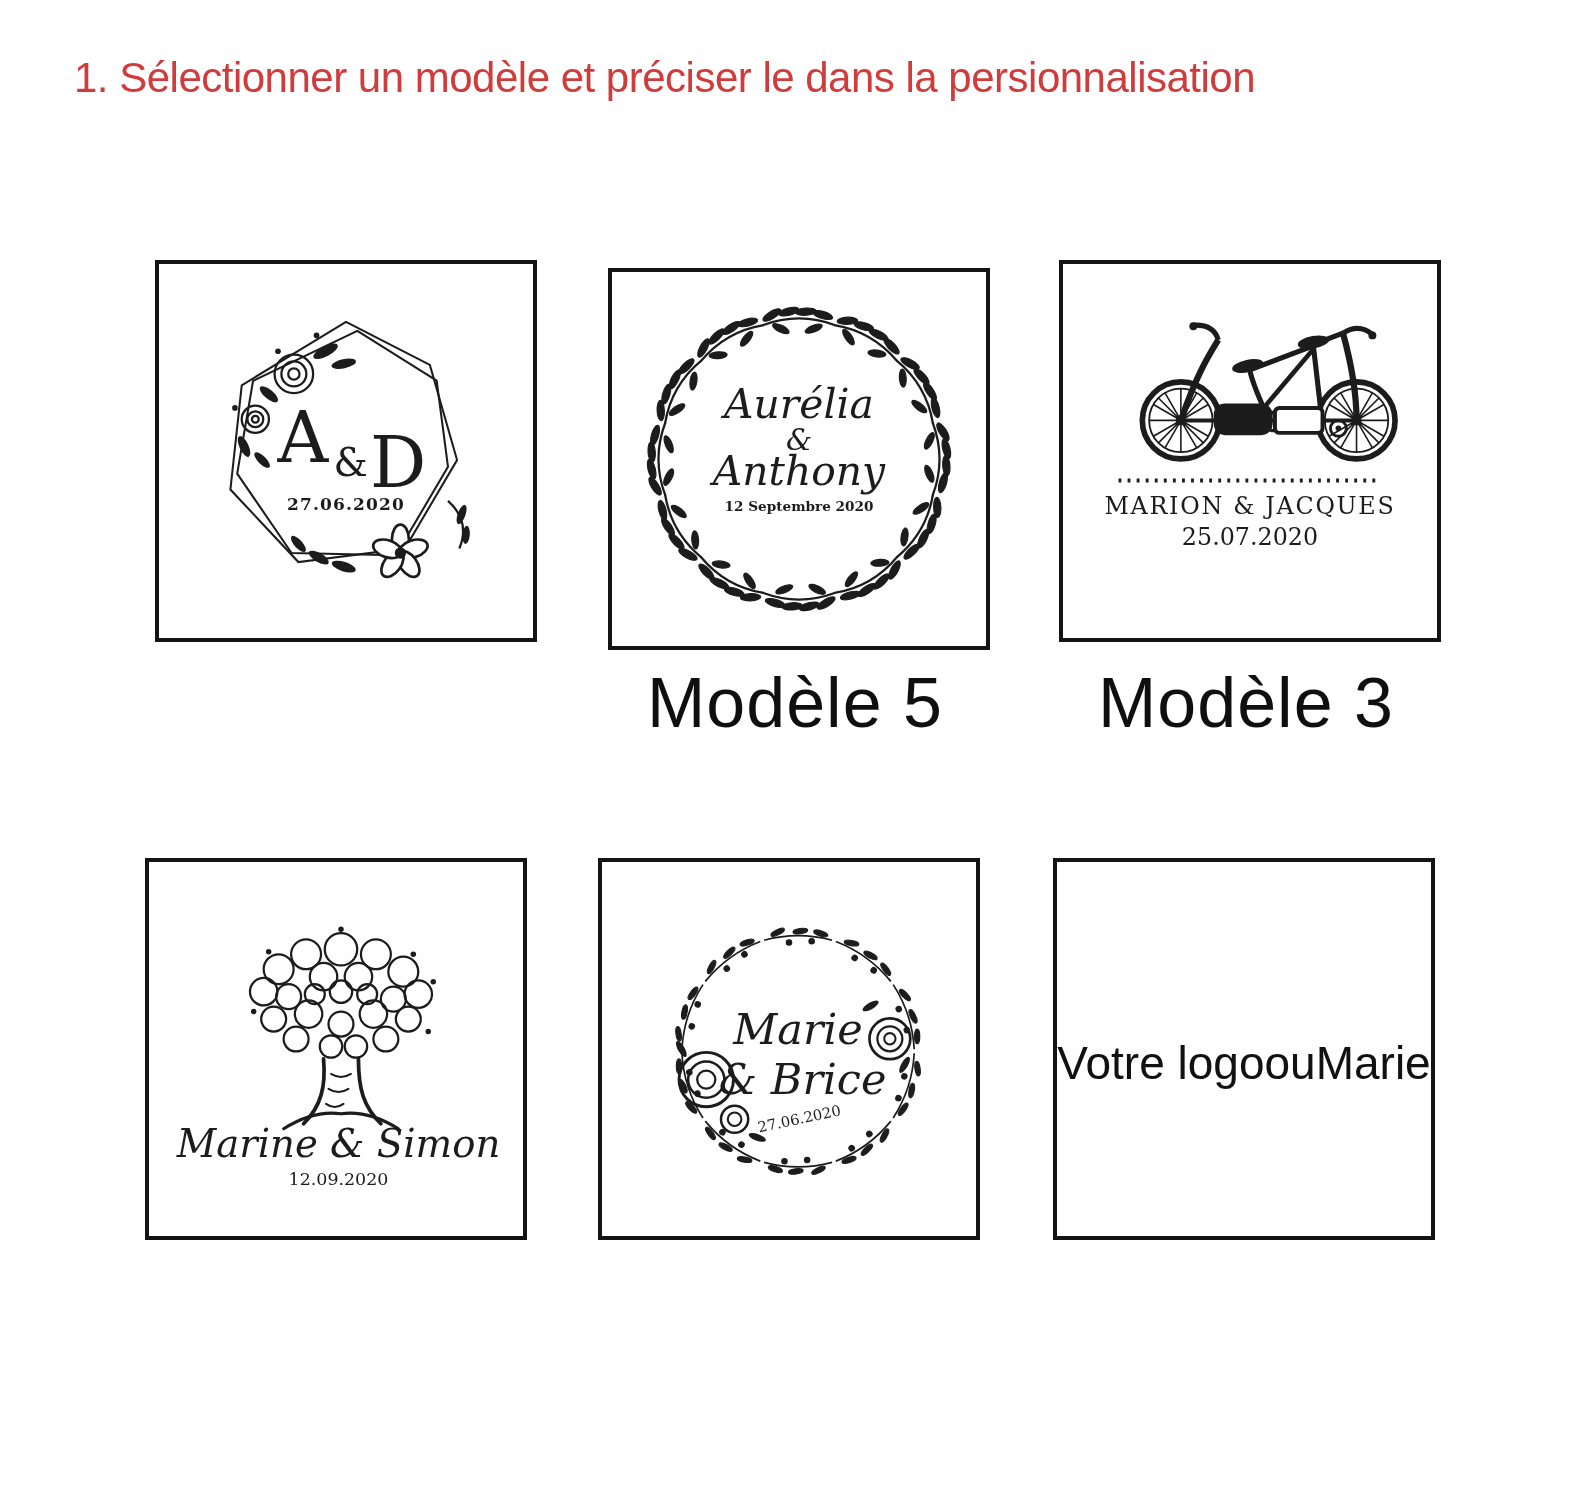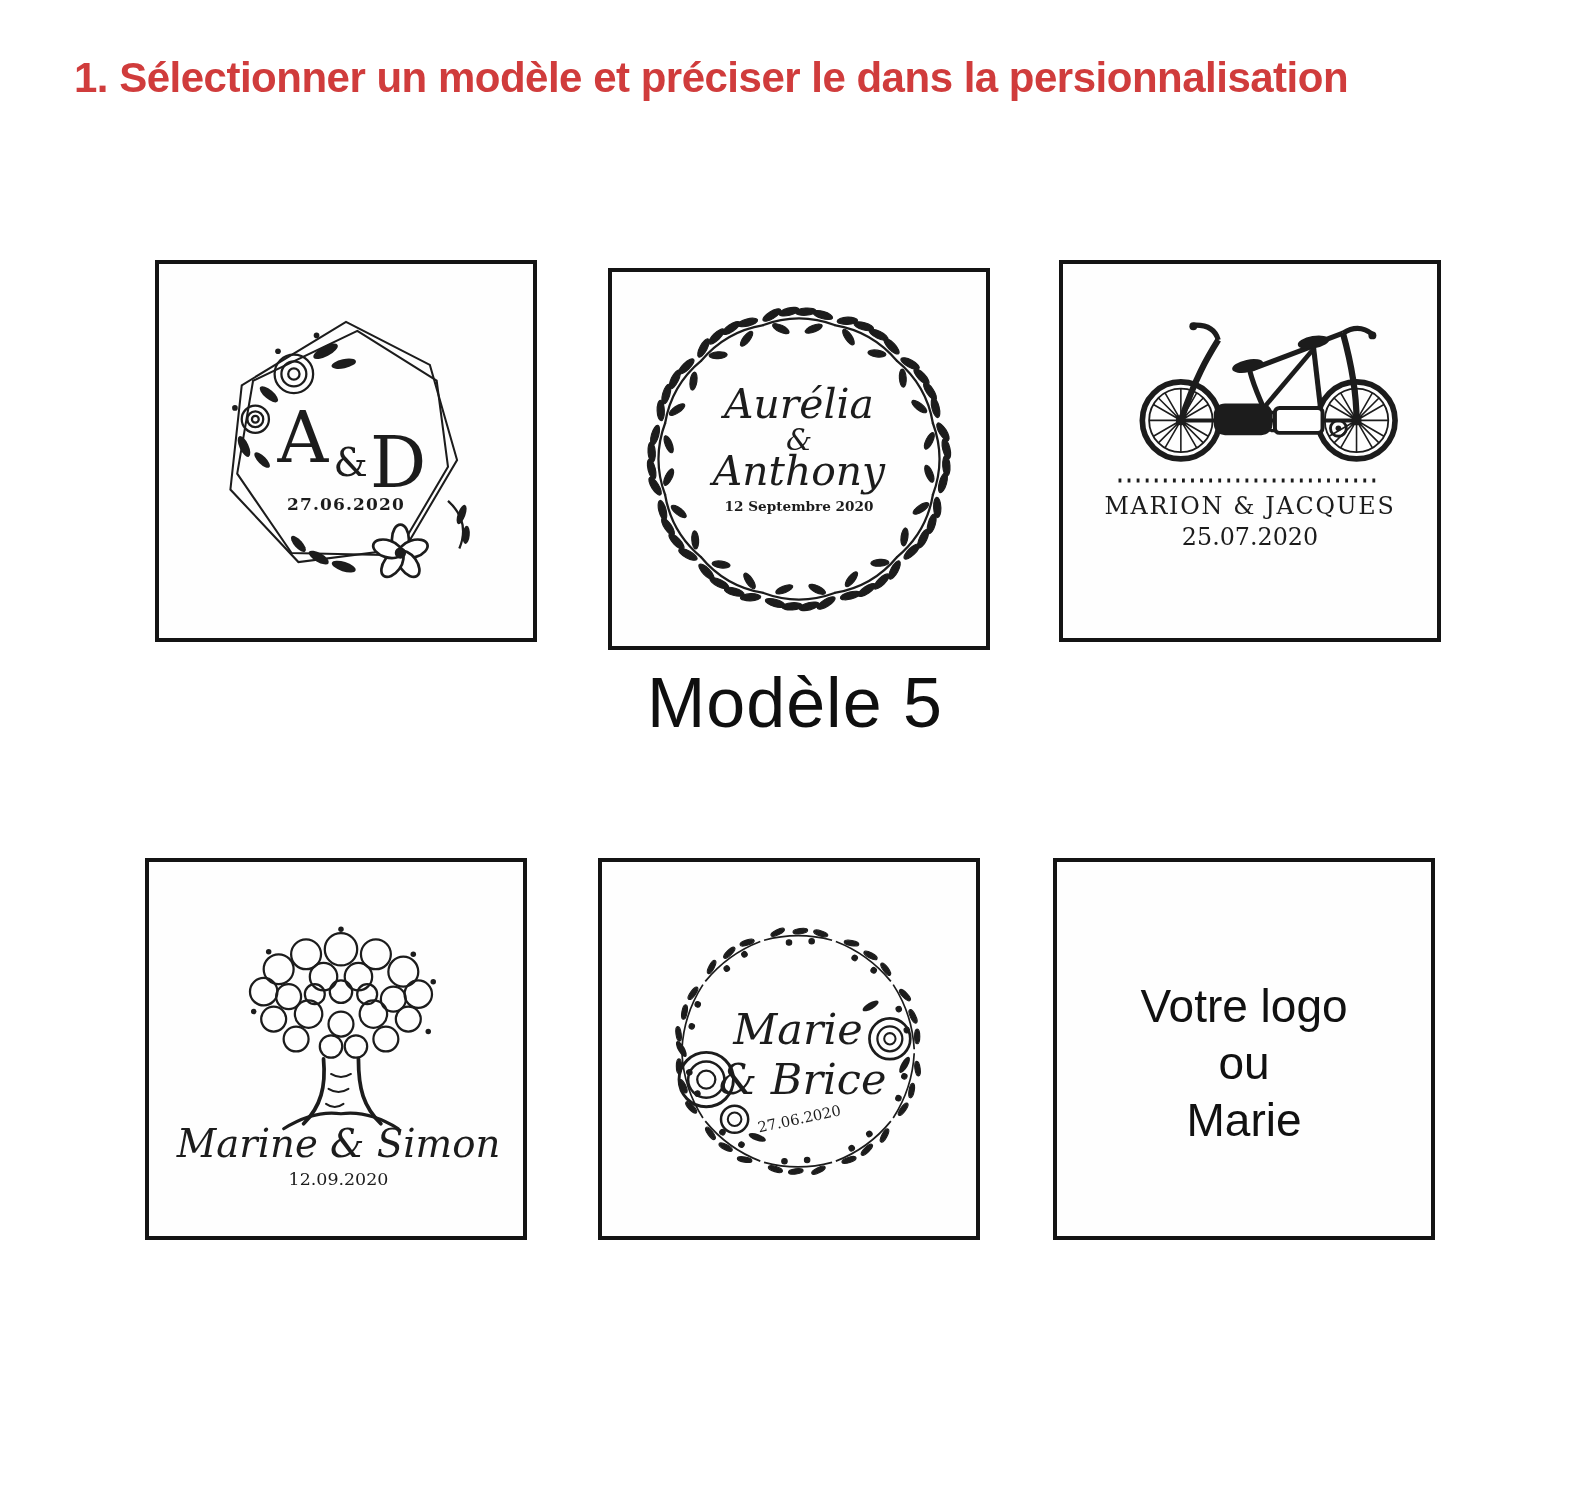--- a/index.html
+++ b/index.html
@@ -9,40 +9,40 @@
     background:#ffffff;
     font-family:"Liberation Sans",sans-serif;
     color:var(--ink,#1c1c1c);
     overflow:hidden;
   }
   .instructions{
     position:absolute;left:74px;top:52px;
     font-size:42px;line-height:51px;
     letter-spacing:-0.5px;
     color:var(--accent_red,#d03c3c);
-    font-weight:700;
+    font-weight:400;
     white-space:nowrap;
   }
   .model-box{
     position:absolute;
     width:374px;height:374px;
     border:4px solid var(--border,#141414);
     background:#fefefe;
     display:flex;align-items:center;justify-content:center;
   }
   .model-box svg{display:block;}
   .model-label{
     position:absolute;width:382px;
     text-align:center;
     font-size:70px;letter-spacing:1px;
     color:#0f0f0f;white-space:nowrap;
   }
   .custom-text{
     position:absolute;inset:0;
-    display:flex;flex-direction:column;
+    display:flex;flex-direction:row;
     align-items:center;justify-content:center;
     padding-top:28px;box-sizing:border-box;
     font-size:46px;line-height:57px;
     color:#111;text-align:center;
   }
   svg text{font-family:"DejaVu Serif",serif;}
   .script{font-style:italic;}
 </style>
 </head>
 <body>
@@ -279,14 +279,15 @@
 
   <div class="model-box" style="left:1053px;top:858px">
     <div class="custom-text">
       <div>Votre logo</div>
       <div>ou</div>
       <div>Marie</div>
     </div>
   </div>
 
   <div class="model-label" style="left:604px;top:663px">Modèle 5</div>
+  <div class="model-label" style="left:1055px;top:663px">Modèle 3</div>
 
 </div>
 
 </body></html>

